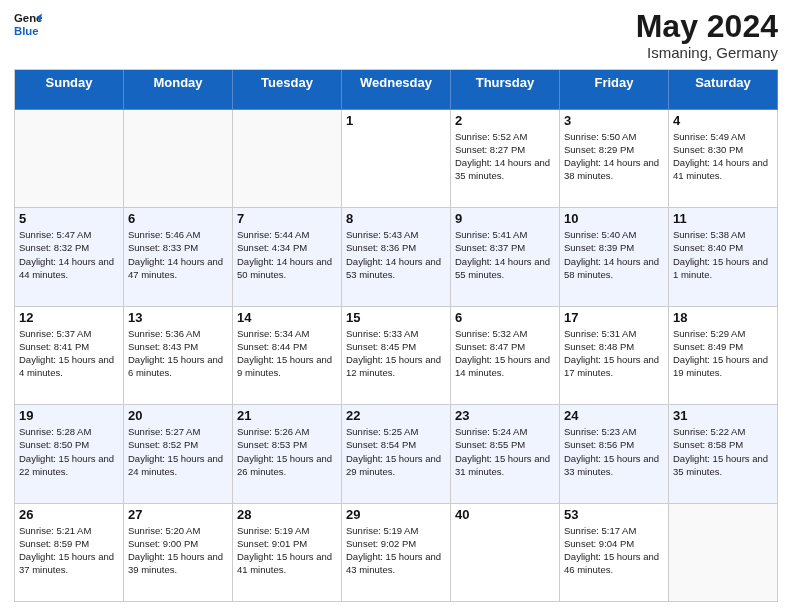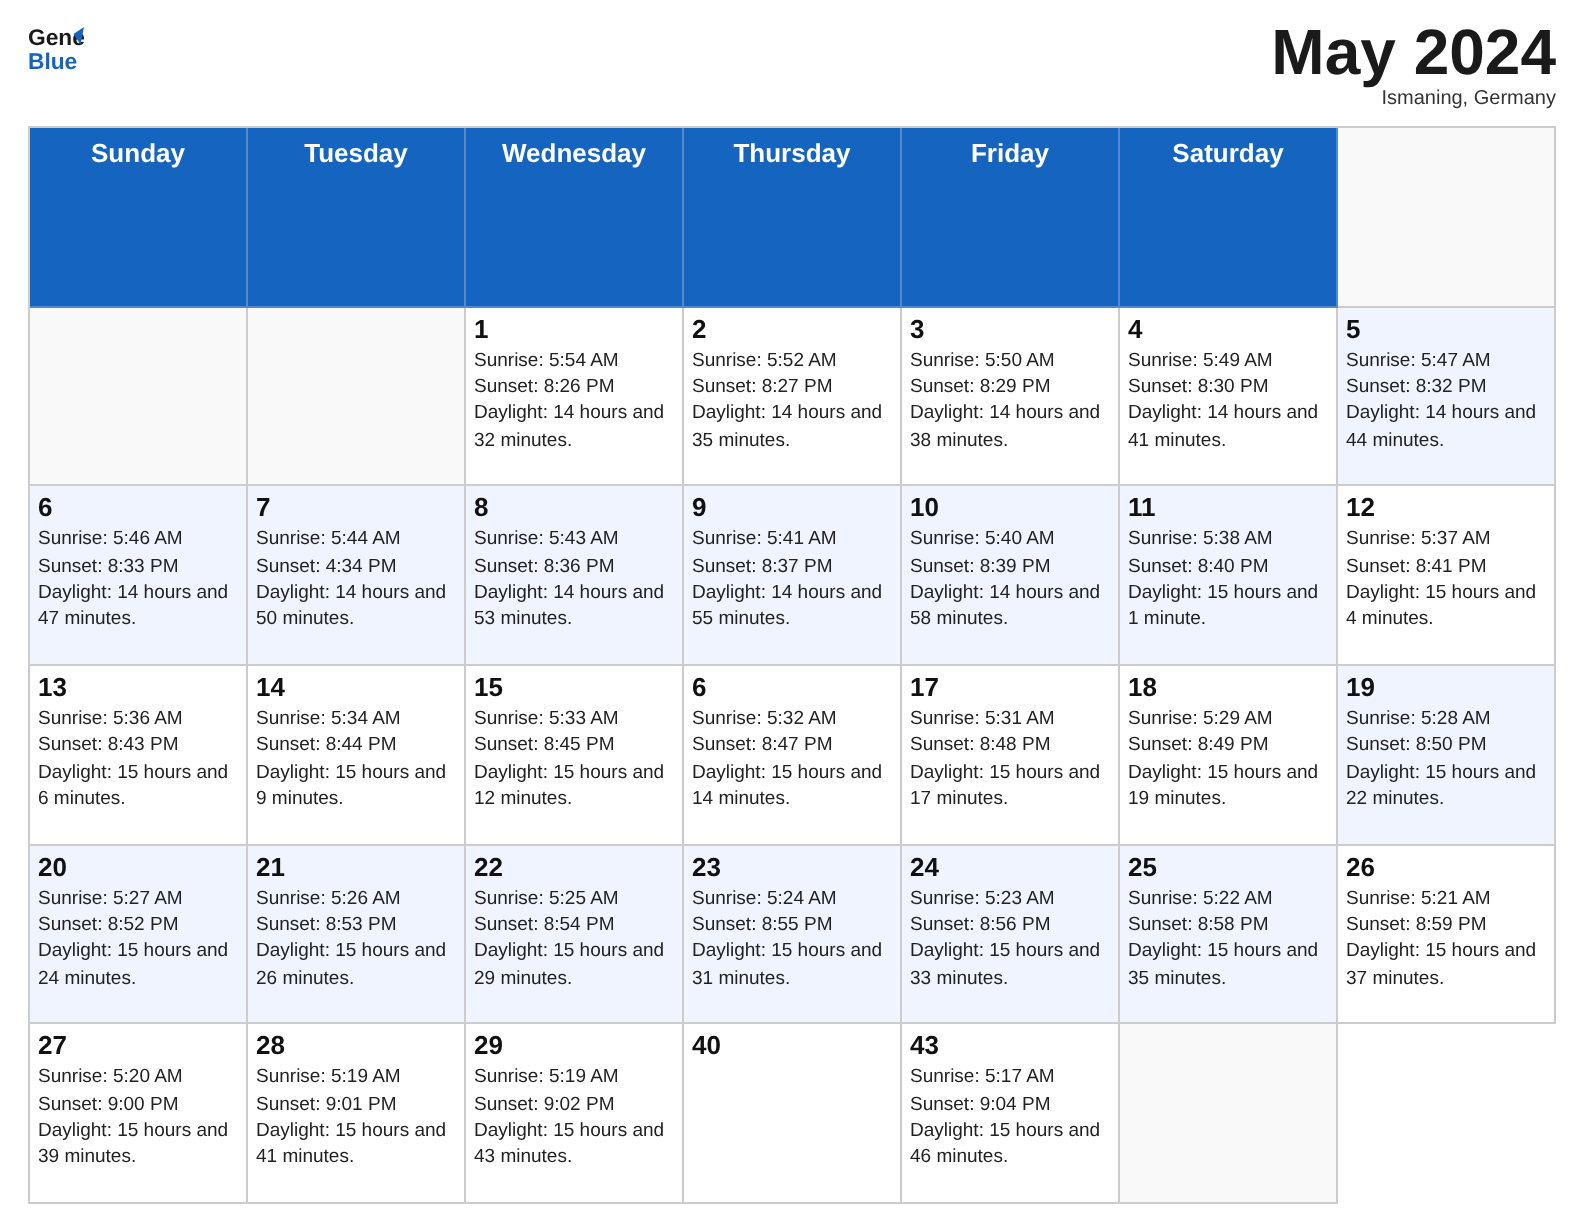--- a/index.html
+++ b/index.html
@@ -36,21 +36,21 @@
       text-align: right;
     }
     .month-title {
       font-size: 32px;
       font-weight: bold;
       color: #1a1a1a;
       line-height: 1;
       margin-left: 48px;
     }
     .location {
-      font-size: 10px;
+      font-size: 15px;
       color: #333;
       margin-top: 2px;
     }
     .calendar {
       flex: 1;
       display: flex;
       flex-direction: column;
     }
     .cal-grid {
       display: grid;
@@ -109,34 +109,31 @@
     </div>
     <div class="title-block">
       <div class="month-title">May 2024</div>
       <div class="location">Ismaning, Germany</div>
     </div>
   </div>
 
   <div class="calendar">
     <div class="cal-grid" id="cal-grid">
     <div class="day-header">Sunday</div>
+        <div class="day-header">Monday</div>
         <div class="day-header">Tuesday</div>
         <div class="day-header">Wednesday</div>
         <div class="day-header">Thursday</div>
         <div class="day-header">Friday</div>
         <div class="day-header">Saturday</div>
         <div class="cal-cell empty"></div>
         <div class="cal-cell empty"></div>
         <div class="cal-cell empty"></div>
         <div class="cal-cell">
           <div class="cell-date">1</div>
-          <div class="cell-info">Sunrise: 5:54 AM
-Sunset: 8:26 PM
-Daylight: 14 hours
-and 32 minutes.</div>
         </div>
         <div class="cal-cell">
           <div class="cell-date">2</div>
           <div class="cell-info">Sunrise: 5:52 AM
 Sunset: 8:27 PM
 Daylight: 14 hours
 and 35 minutes.</div>
         </div>
         <div class="cal-cell">
           <div class="cell-date">3</div>
@@ -286,21 +283,21 @@
 and 31 minutes.</div>
         </div>
         <div class="cal-cell alt-row">
           <div class="cell-date">24</div>
           <div class="cell-info">Sunrise: 5:23 AM
 Sunset: 8:56 PM
 Daylight: 15 hours
 and 33 minutes.</div>
         </div>
         <div class="cal-cell alt-row">
-          <div class="cell-date">25</div>
+          <div class="cell-date">31</div>
           <div class="cell-info">Sunrise: 5:22 AM
 Sunset: 8:58 PM
 Daylight: 15 hours
 and 35 minutes.</div>
         </div>
         <div class="cal-cell">
           <div class="cell-date">26</div>
           <div class="cell-info">Sunrise: 5:21 AM
 Sunset: 8:59 PM
 Daylight: 15 hours
@@ -324,21 +321,21 @@
           <div class="cell-date">29</div>
           <div class="cell-info">Sunrise: 5:19 AM
 Sunset: 9:02 PM
 Daylight: 15 hours
 and 43 minutes.</div>
         </div>
         <div class="cal-cell">
           <div class="cell-date">40</div>
         </div>
         <div class="cal-cell">
-          <div class="cell-date">43</div>
+          <div class="cell-date">53</div>
           <div class="cell-info">Sunrise: 5:17 AM
 Sunset: 9:04 PM
 Daylight: 15 hours
 and 46 minutes.</div>
         </div>
         <div class="cal-cell empty"></div>
       </div>
   </div>
 </div>
 

